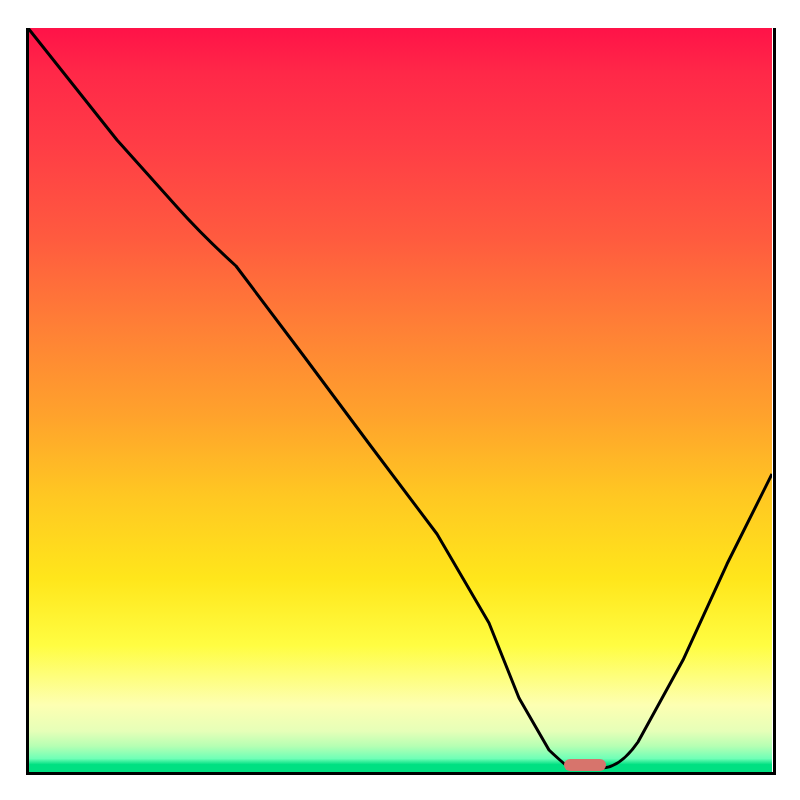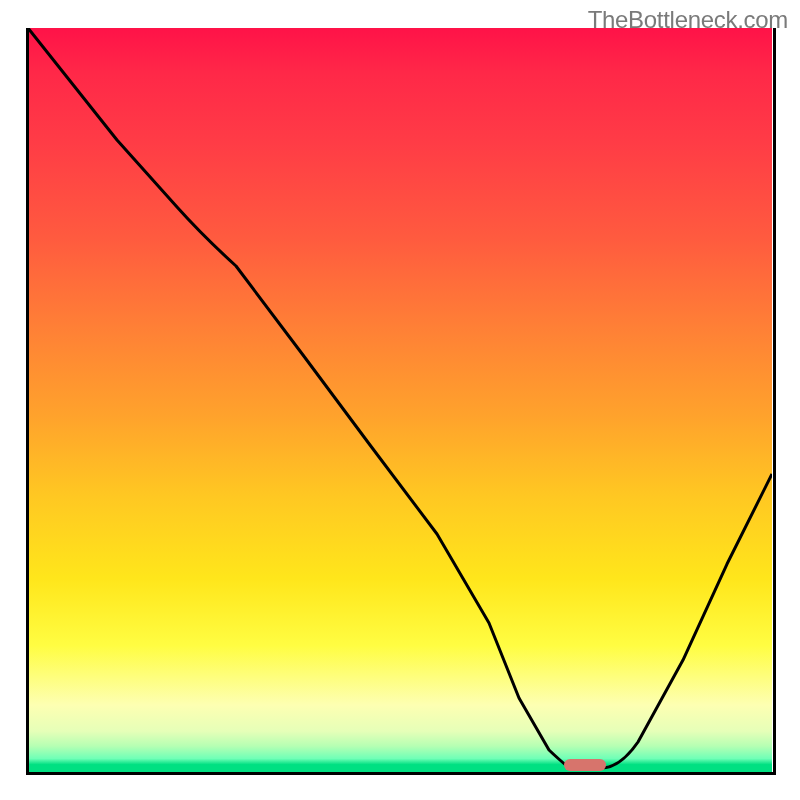--- a/index.html
+++ b/index.html
@@ -74,21 +74,20 @@
     border-radius: 6px;
     background: #d7746c;
     z-index: 10;
   }
 </style>
 </head>
 <body>
 
 <div class="stage">
 
-  <div class="watermark">TheBottleneck.com</div>
 
   <div class="plot">
 
     <svg viewBox="0 0 744 744" preserveAspectRatio="none">
       <path d="M 0 0
                L 89 112
                L 149 179
                Q 175 208 208 238
                L 275 327
                L 342 417

